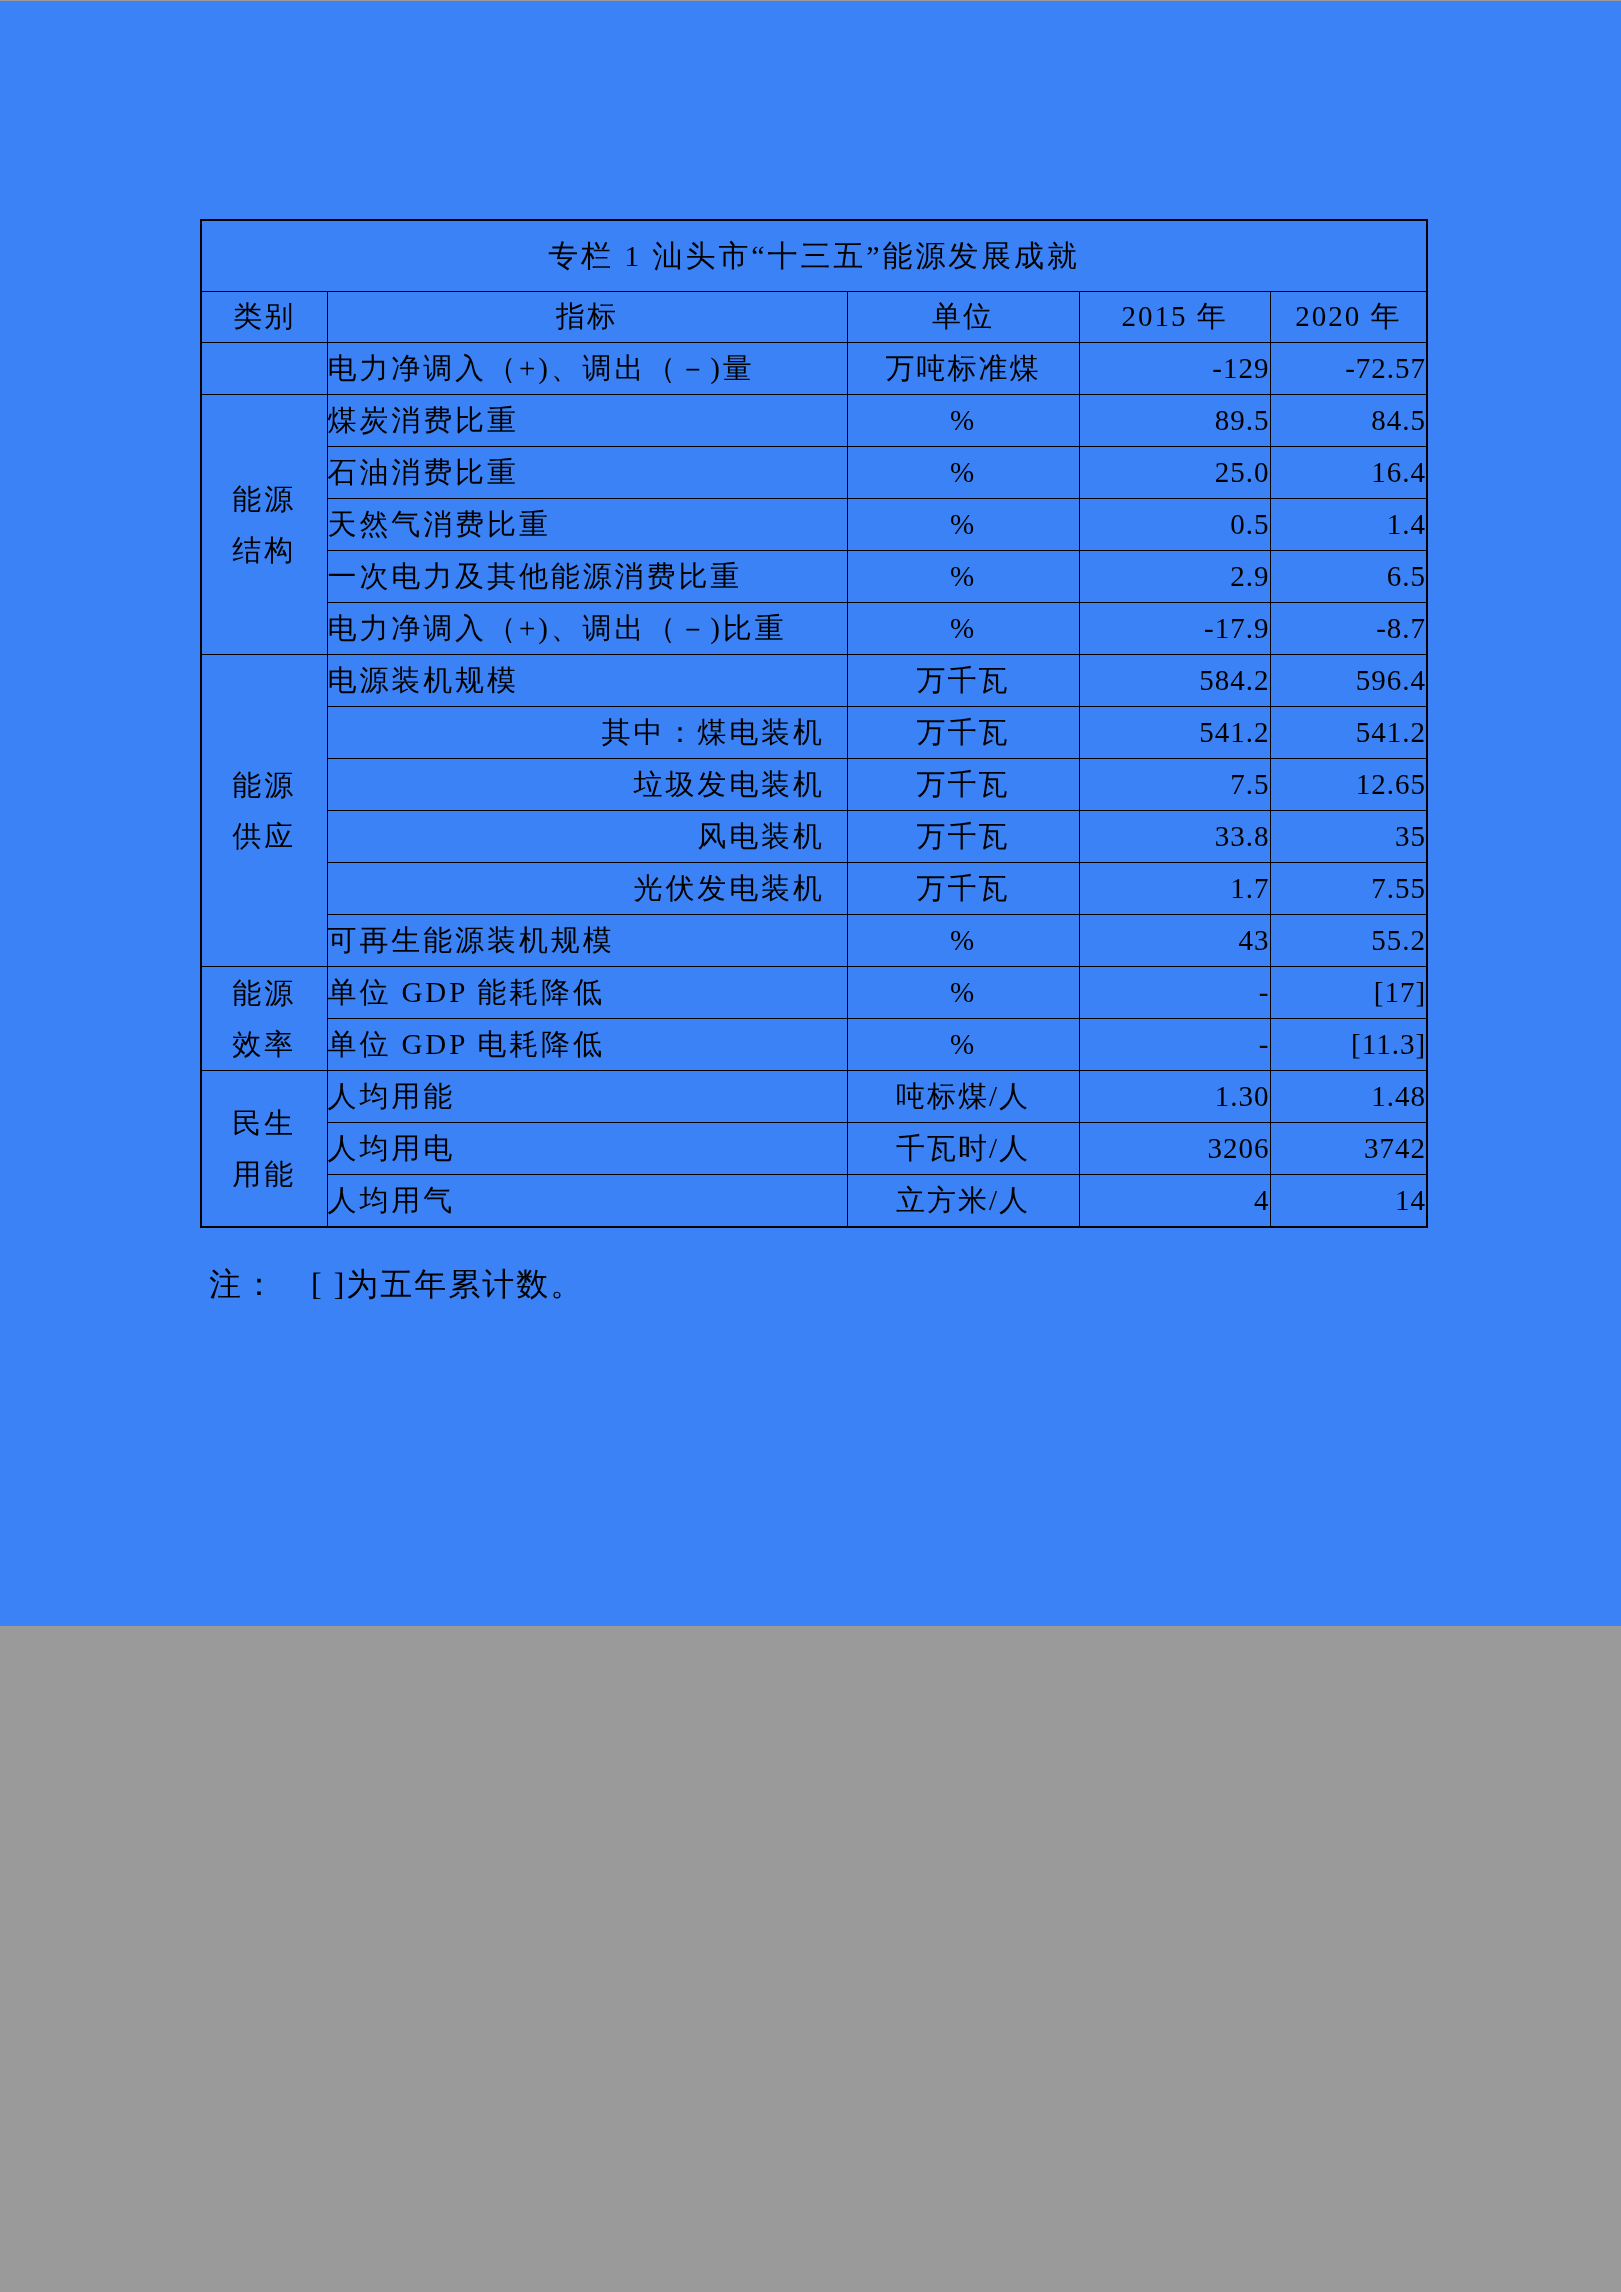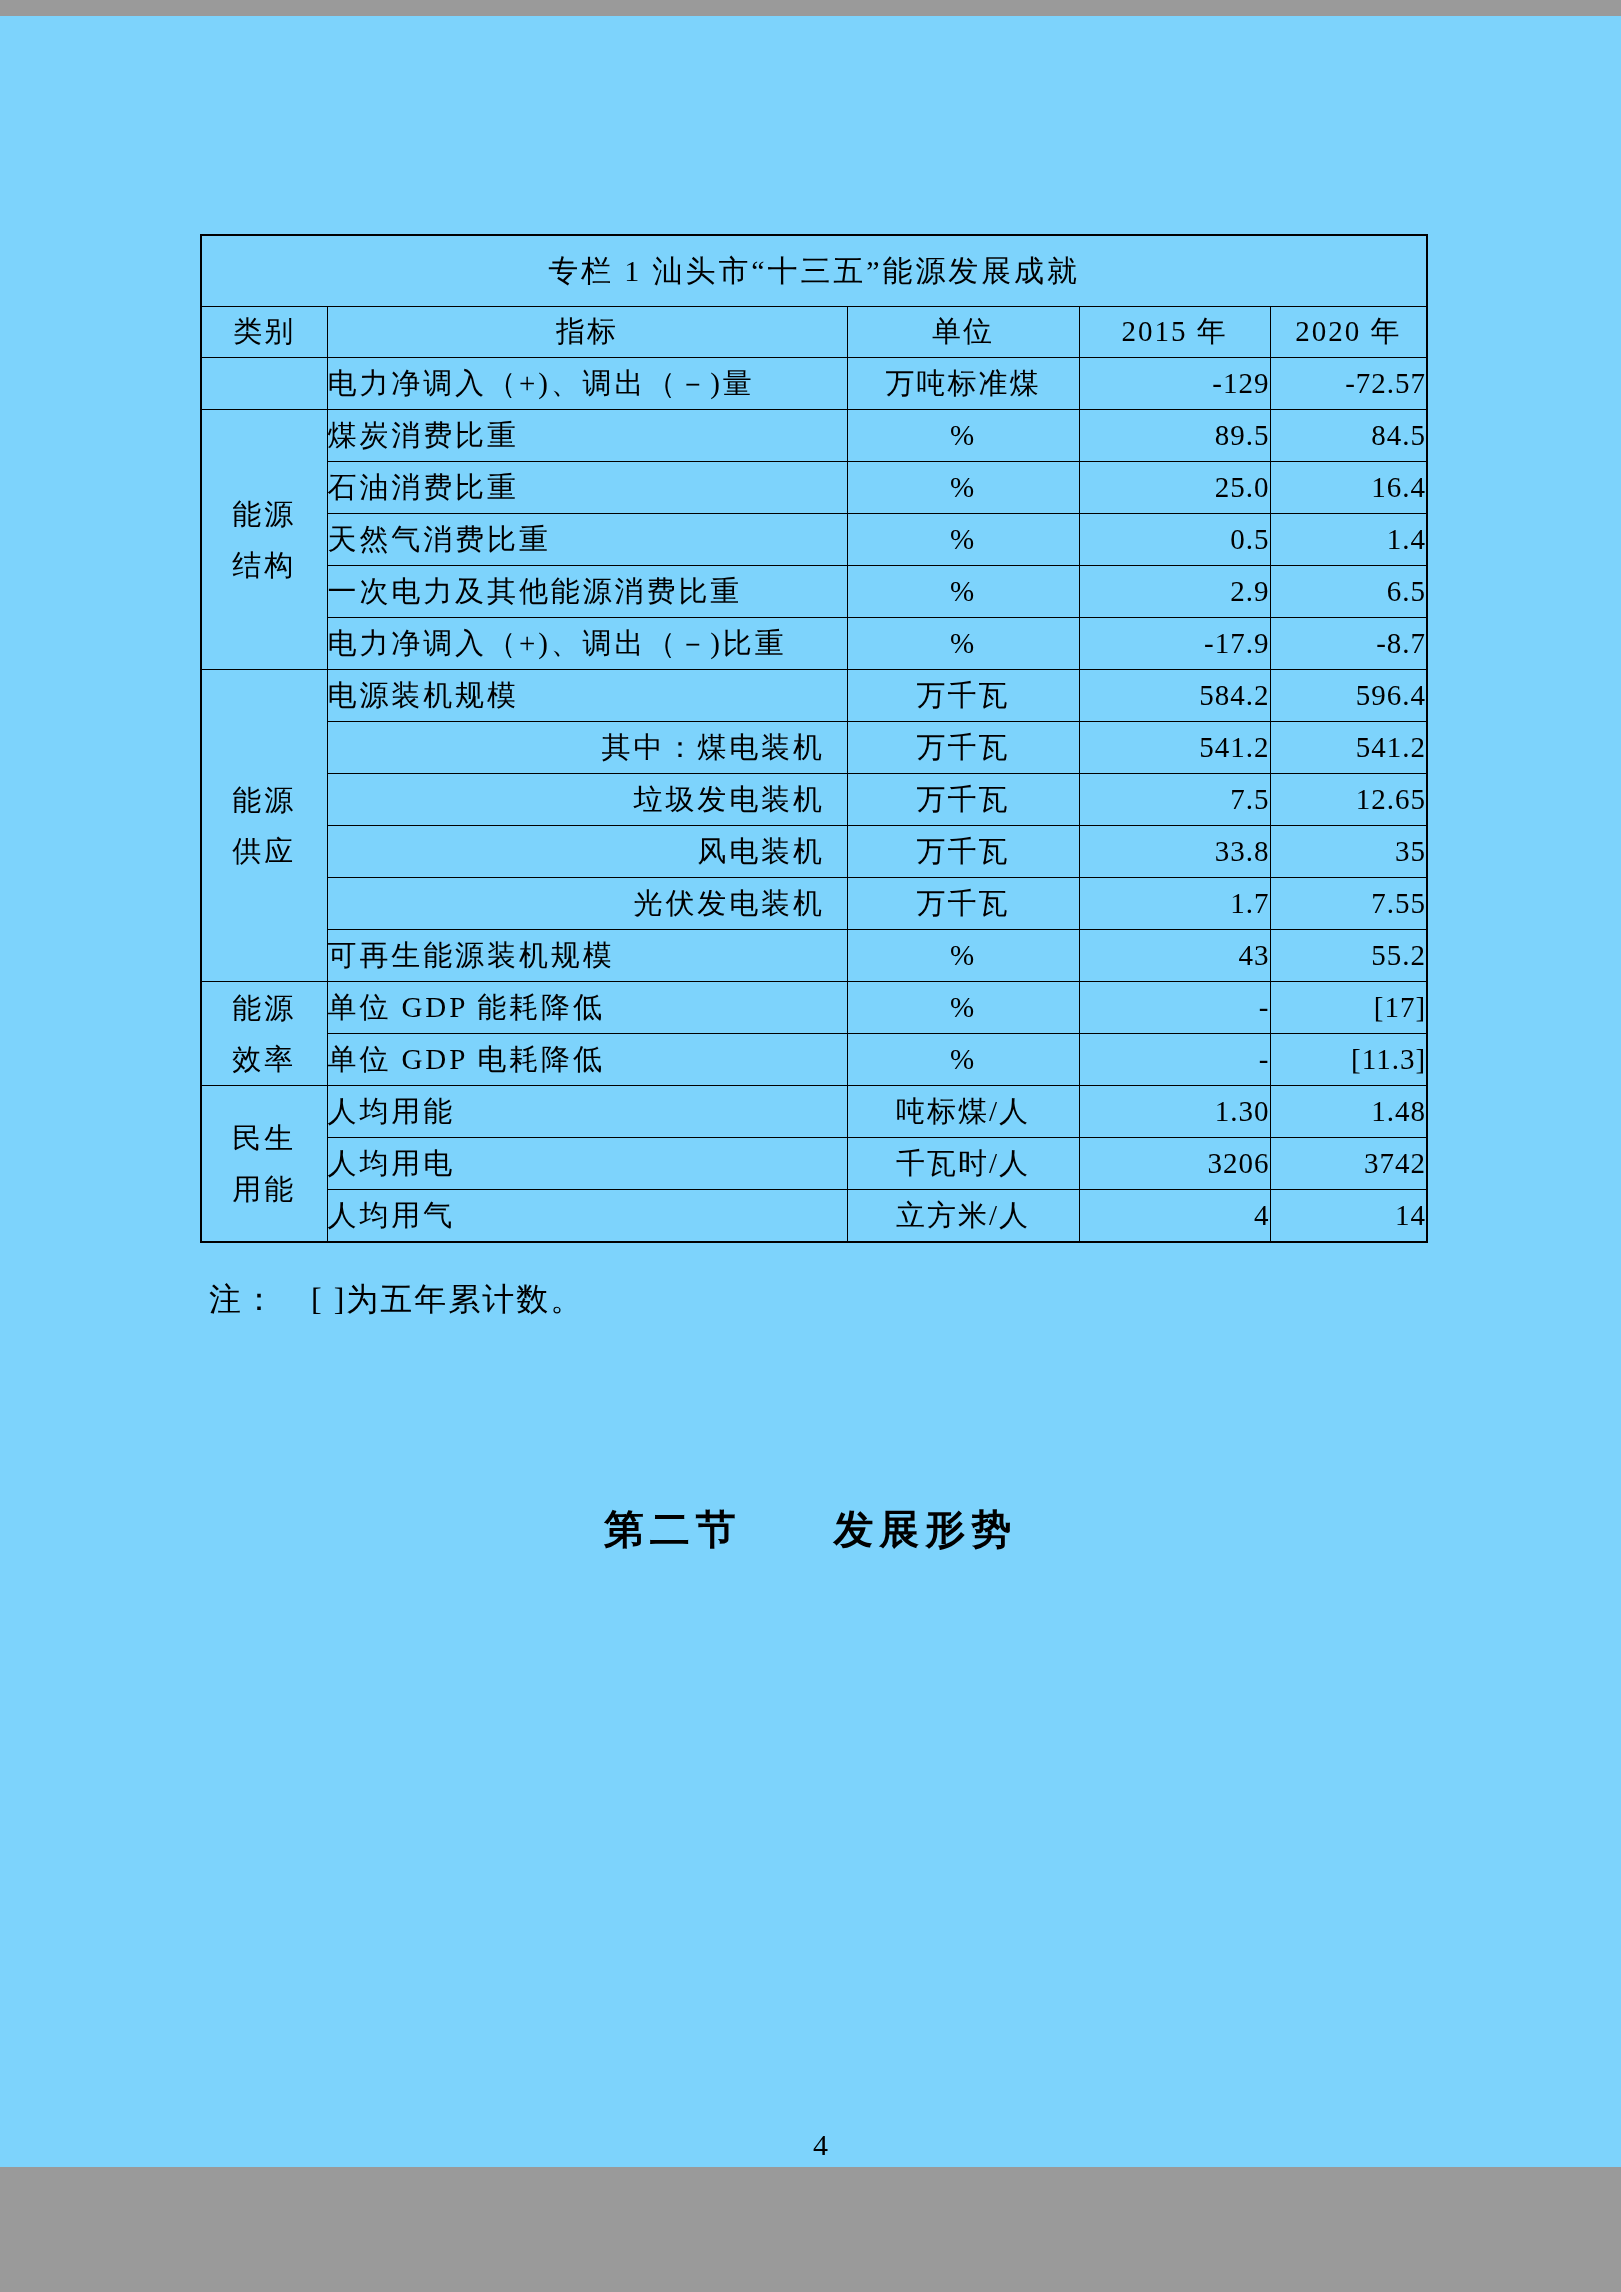--- a/index.html
+++ b/index.html
@@ -3,23 +3,23 @@
 <meta charset="utf-8">
 <style>
   html, body {
     margin: 0;
     padding: 0;
     background: #9a9a9a;
   }
   .page {
     position: relative;
     width: 1621px;
-    height: 2151px;
-    margin: 16px auto;
-    background: #7dd3fc;
+    height: 1625px;
+    margin: 1px auto;
+    background: #3b82f6;
     color: #000000;
     font-family: "Liberation Serif", "DejaVu Serif", serif;
     overflow: hidden;
   }
 
   
   table.box {
     position: absolute;
     left: 200px;
     top: 218px;
@@ -264,19 +264,18 @@
           <td class="ind">人均用气</td>
           <td class="unit">立方米/人</td>
           <td class="val">4</td>
           <td class="val">14</td>
         </tr>
       </tbody>
   </table>
 
   <div class="note">注：　[ ]为五年累计数。</div>
 
-  <h2 class="heading">第二节　　发展形势</h2>
 
 
   <div class="page-number">4</div>
 
 </div>
 
 
 </body></html>

